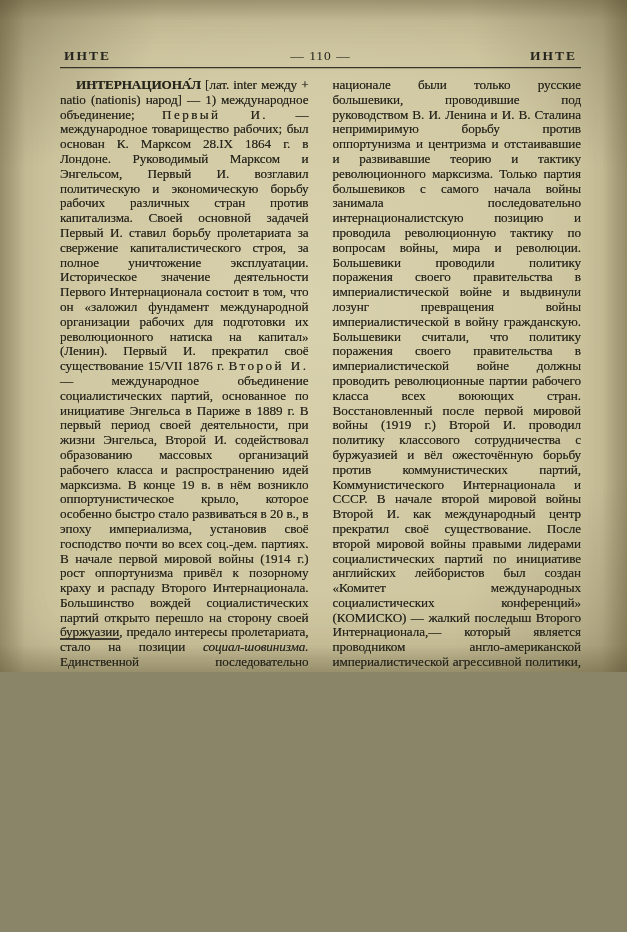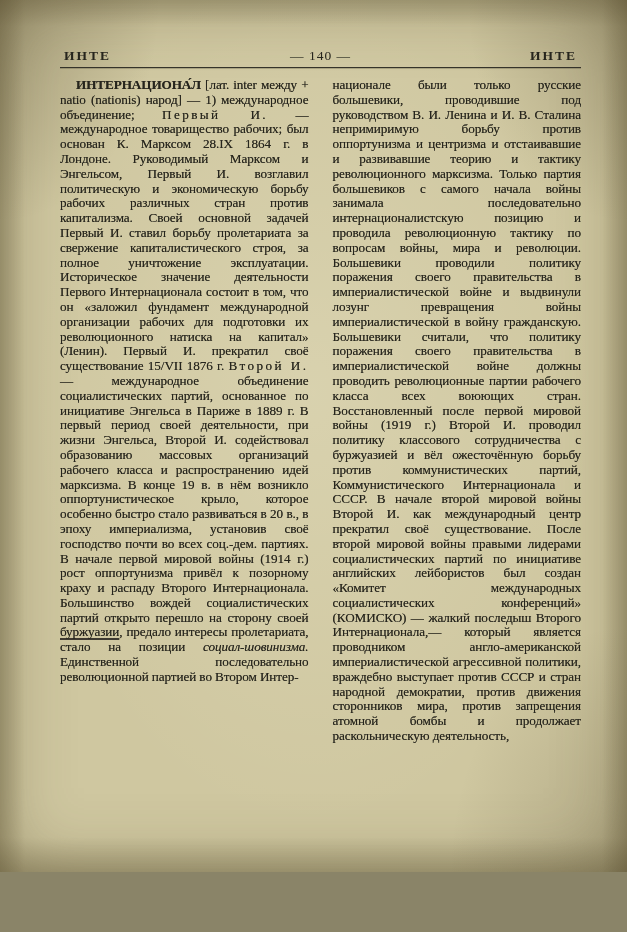--- a/index.html
+++ b/index.html
@@ -3,21 +3,21 @@
 <meta charset="utf-8">
 <style>
   html, body {
     margin: 0;
     padding: 0;
     background: #8a8468;
   }
   .page {
     position: relative;
     width: 627px;
-    height: 872px;
+    height: 672px;
     box-sizing: border-box;
     overflow: hidden;
     background-color: #cfc7a0;
     background-image:
       radial-gradient(ellipse at 50% 45%, rgba(255,252,230,0.20), rgba(0,0,0,0) 65%),
       radial-gradient(ellipse at 0% 0%, rgba(70,60,35,0.30), rgba(0,0,0,0) 18%),
       radial-gradient(ellipse at 100% 0%, rgba(70,60,35,0.28), rgba(0,0,0,0) 18%),
       radial-gradient(ellipse at 100% 100%, rgba(70,60,35,0.22), rgba(0,0,0,0) 20%),
       linear-gradient(90deg, rgba(80,70,40,0.30) 0%, rgba(0,0,0,0) 4%, rgba(0,0,0,0) 96%, rgba(80,70,40,0.30) 100%),
       linear-gradient(0deg, rgba(80,70,40,0.28) 0%, rgba(0,0,0,0) 4%, rgba(0,0,0,0) 97%, rgba(80,70,40,0.25) 100%);
@@ -70,21 +70,21 @@
     text-decoration-color: rgba(55,52,45,0.85);
     text-underline-offset: 2px;
   }
 </style>
 </head>
 <body>
 
 <div class="page">
   <div class="header">
     <span class="hdr-word">ИНТЕ</span>
-    <span class="hdr-num">— 140 —</span>
+    <span class="hdr-num">— 110 —</span>
     <span class="hdr-word">ИНТЕ</span>
   </div>
   <div class="rule"></div>
   <div class="columns">
     <div class="col">
       <p class="entry"><span class="bold">ИНТЕРНАЦИОНА́Л</span><span> [лат. inter между + natio (nationis) народ] — 1) международное объединение; </span><span class="spaced">Первый И.</span><span> — международное товарищество рабочих; был основан К. Марксом 28.IX 1864 г. в Лондоне. Руководимый Марксом и Энгельсом, Первый И. возглавил политическую и экономическую борьбу рабочих различных стран против капитализма. Своей основной задачей Первый И. ставил борьбу пролетариата за свержение капиталистического строя, за полное уничтожение эксплуатации. Историческое значение деятельности Первого Интернационала состоит в том, что он «заложил фундамент международной организации рабочих для подготовки их революционного натиска на капитал» (Ленин). Первый И. прекратил своё существование 15/VII 1876 г. </span><span class="spaced">Второй И.</span><span>— международное объединение социалистических партий, основанное по инициативе Энгельса в Париже в 1889 г. В первый период своей деятельности, при жизни Энгельса, Второй И. содействовал образованию массовых организаций рабочего класса и распространению идей марксизма. В конце 19 в. в нём возникло оппортунистическое крыло, которое особенно быстро стало развиваться в 20 в., в эпоху империализма, установив своё господство почти во всех соц.-дем. партиях. В начале первой мировой войны (1914 г.) рост оппортунизма привёл к позорному краху и распаду Второго Интернационала. Большинство вождей социалистических партий открыто перешло на сторону своей </span><span class="pencil">буржуазии</span><span>, предало интересы пролетариата, стало на позиции </span><span class="italic">социал-шовинизма.</span><span> Единственной последовательно революционной партией во Втором Интер-</span></p>
     </div>
     <div class="col">
       <p class="entry no-indent"><span>национале были только русские большевики, проводившие под руководством В. И. Ленина и И. В. Сталина непримиримую борьбу против оппортунизма и центризма и отстаивавшие и развивавшие теорию и тактику революционного марксизма. Только партия большевиков с самого начала войны занимала последовательно интернационалистскую позицию и проводила революционную тактику по вопросам войны, мира и революции. Большевики проводили политику поражения своего правительства в империалистической войне и выдвинули лозунг превращения войны империалистической в войну гражданскую. Большевики считали, что политику поражения своего правительства в империалистической войне должны проводить революционные партии рабочего класса всех воюющих стран. Восстановленный после первой мировой войны (1919 г.) Второй И. проводил политику классового сотрудничества с буржуазией и вёл ожесточённую борьбу против коммунистических партий, Коммунистического Интернационала и СССР. В начале второй мировой войны Второй И. как международный центр прекратил своё существование. После второй мировой войны правыми лидерами социалистических партий по инициативе английских лейбористов был создан «Комитет международных социалистических конференций» (КОМИСКО) — жалкий последыш Второго Интернационала,— который является проводником англо-американской империалистической агрессивной политики, враждебно выступает против СССР и стран народной демократии, против движения сторонников мира, против запрещения атомной бомбы и продолжает раскольническую деятельность,</span></p>
     </div>

